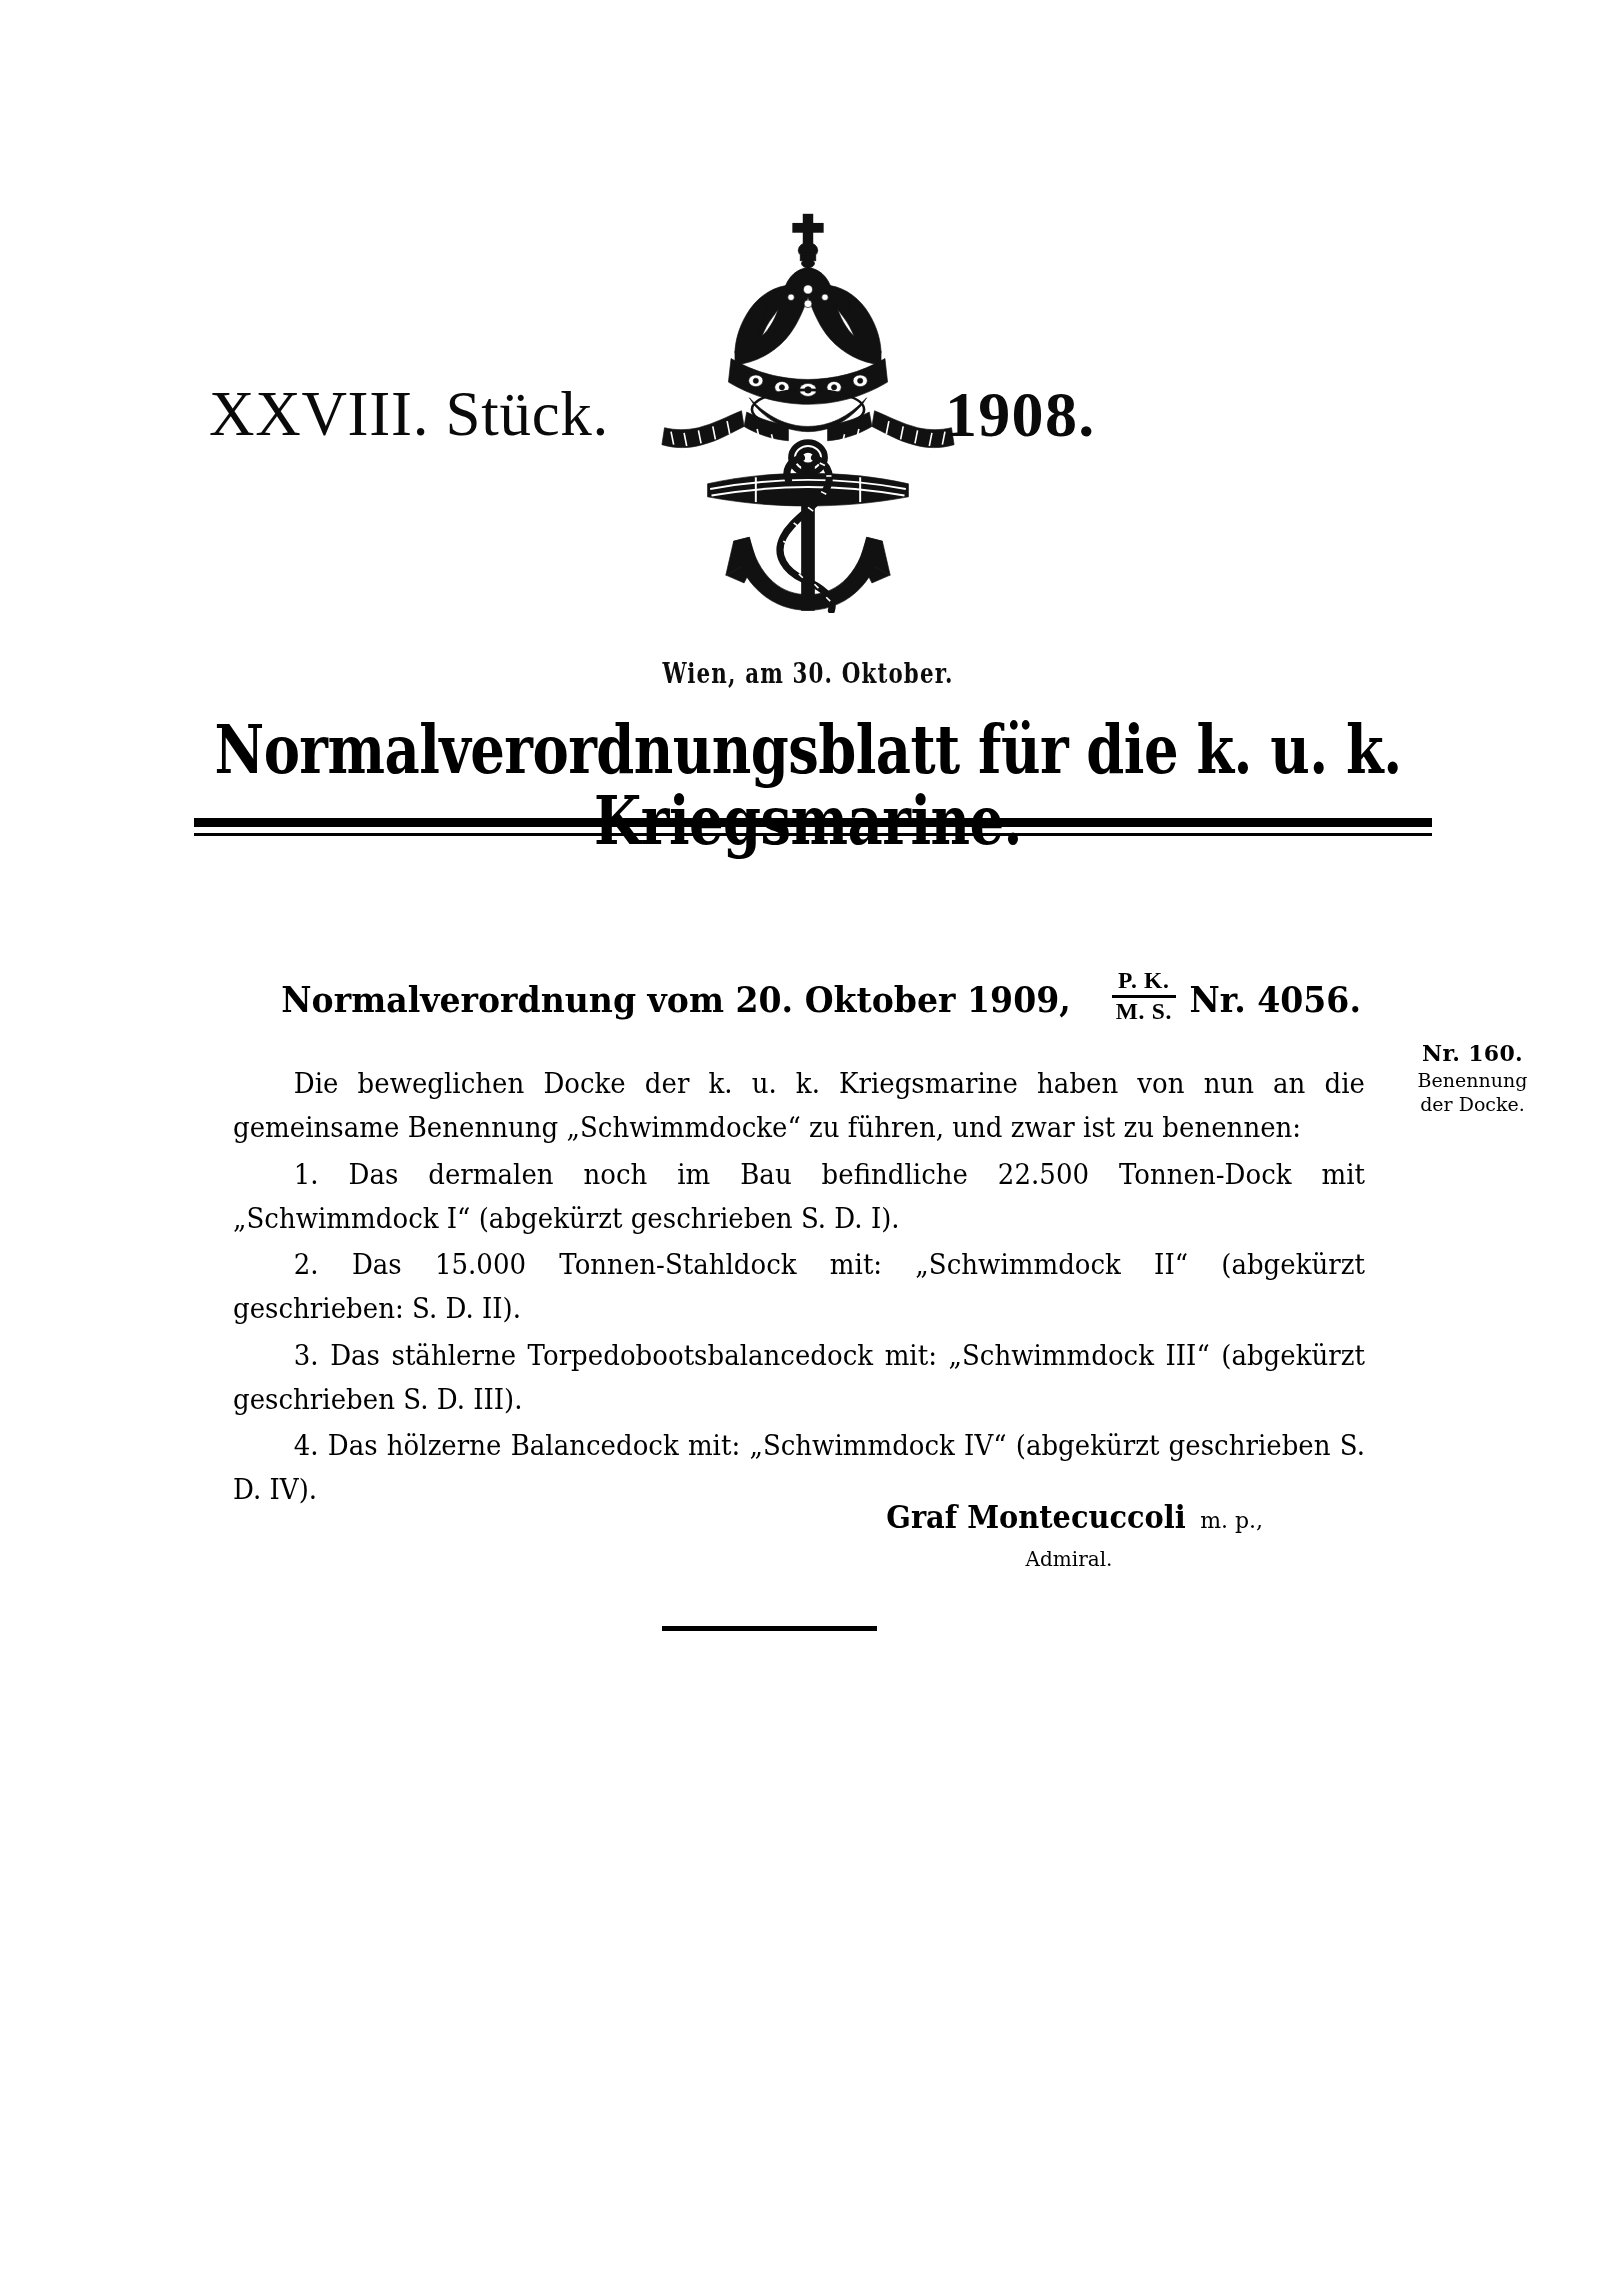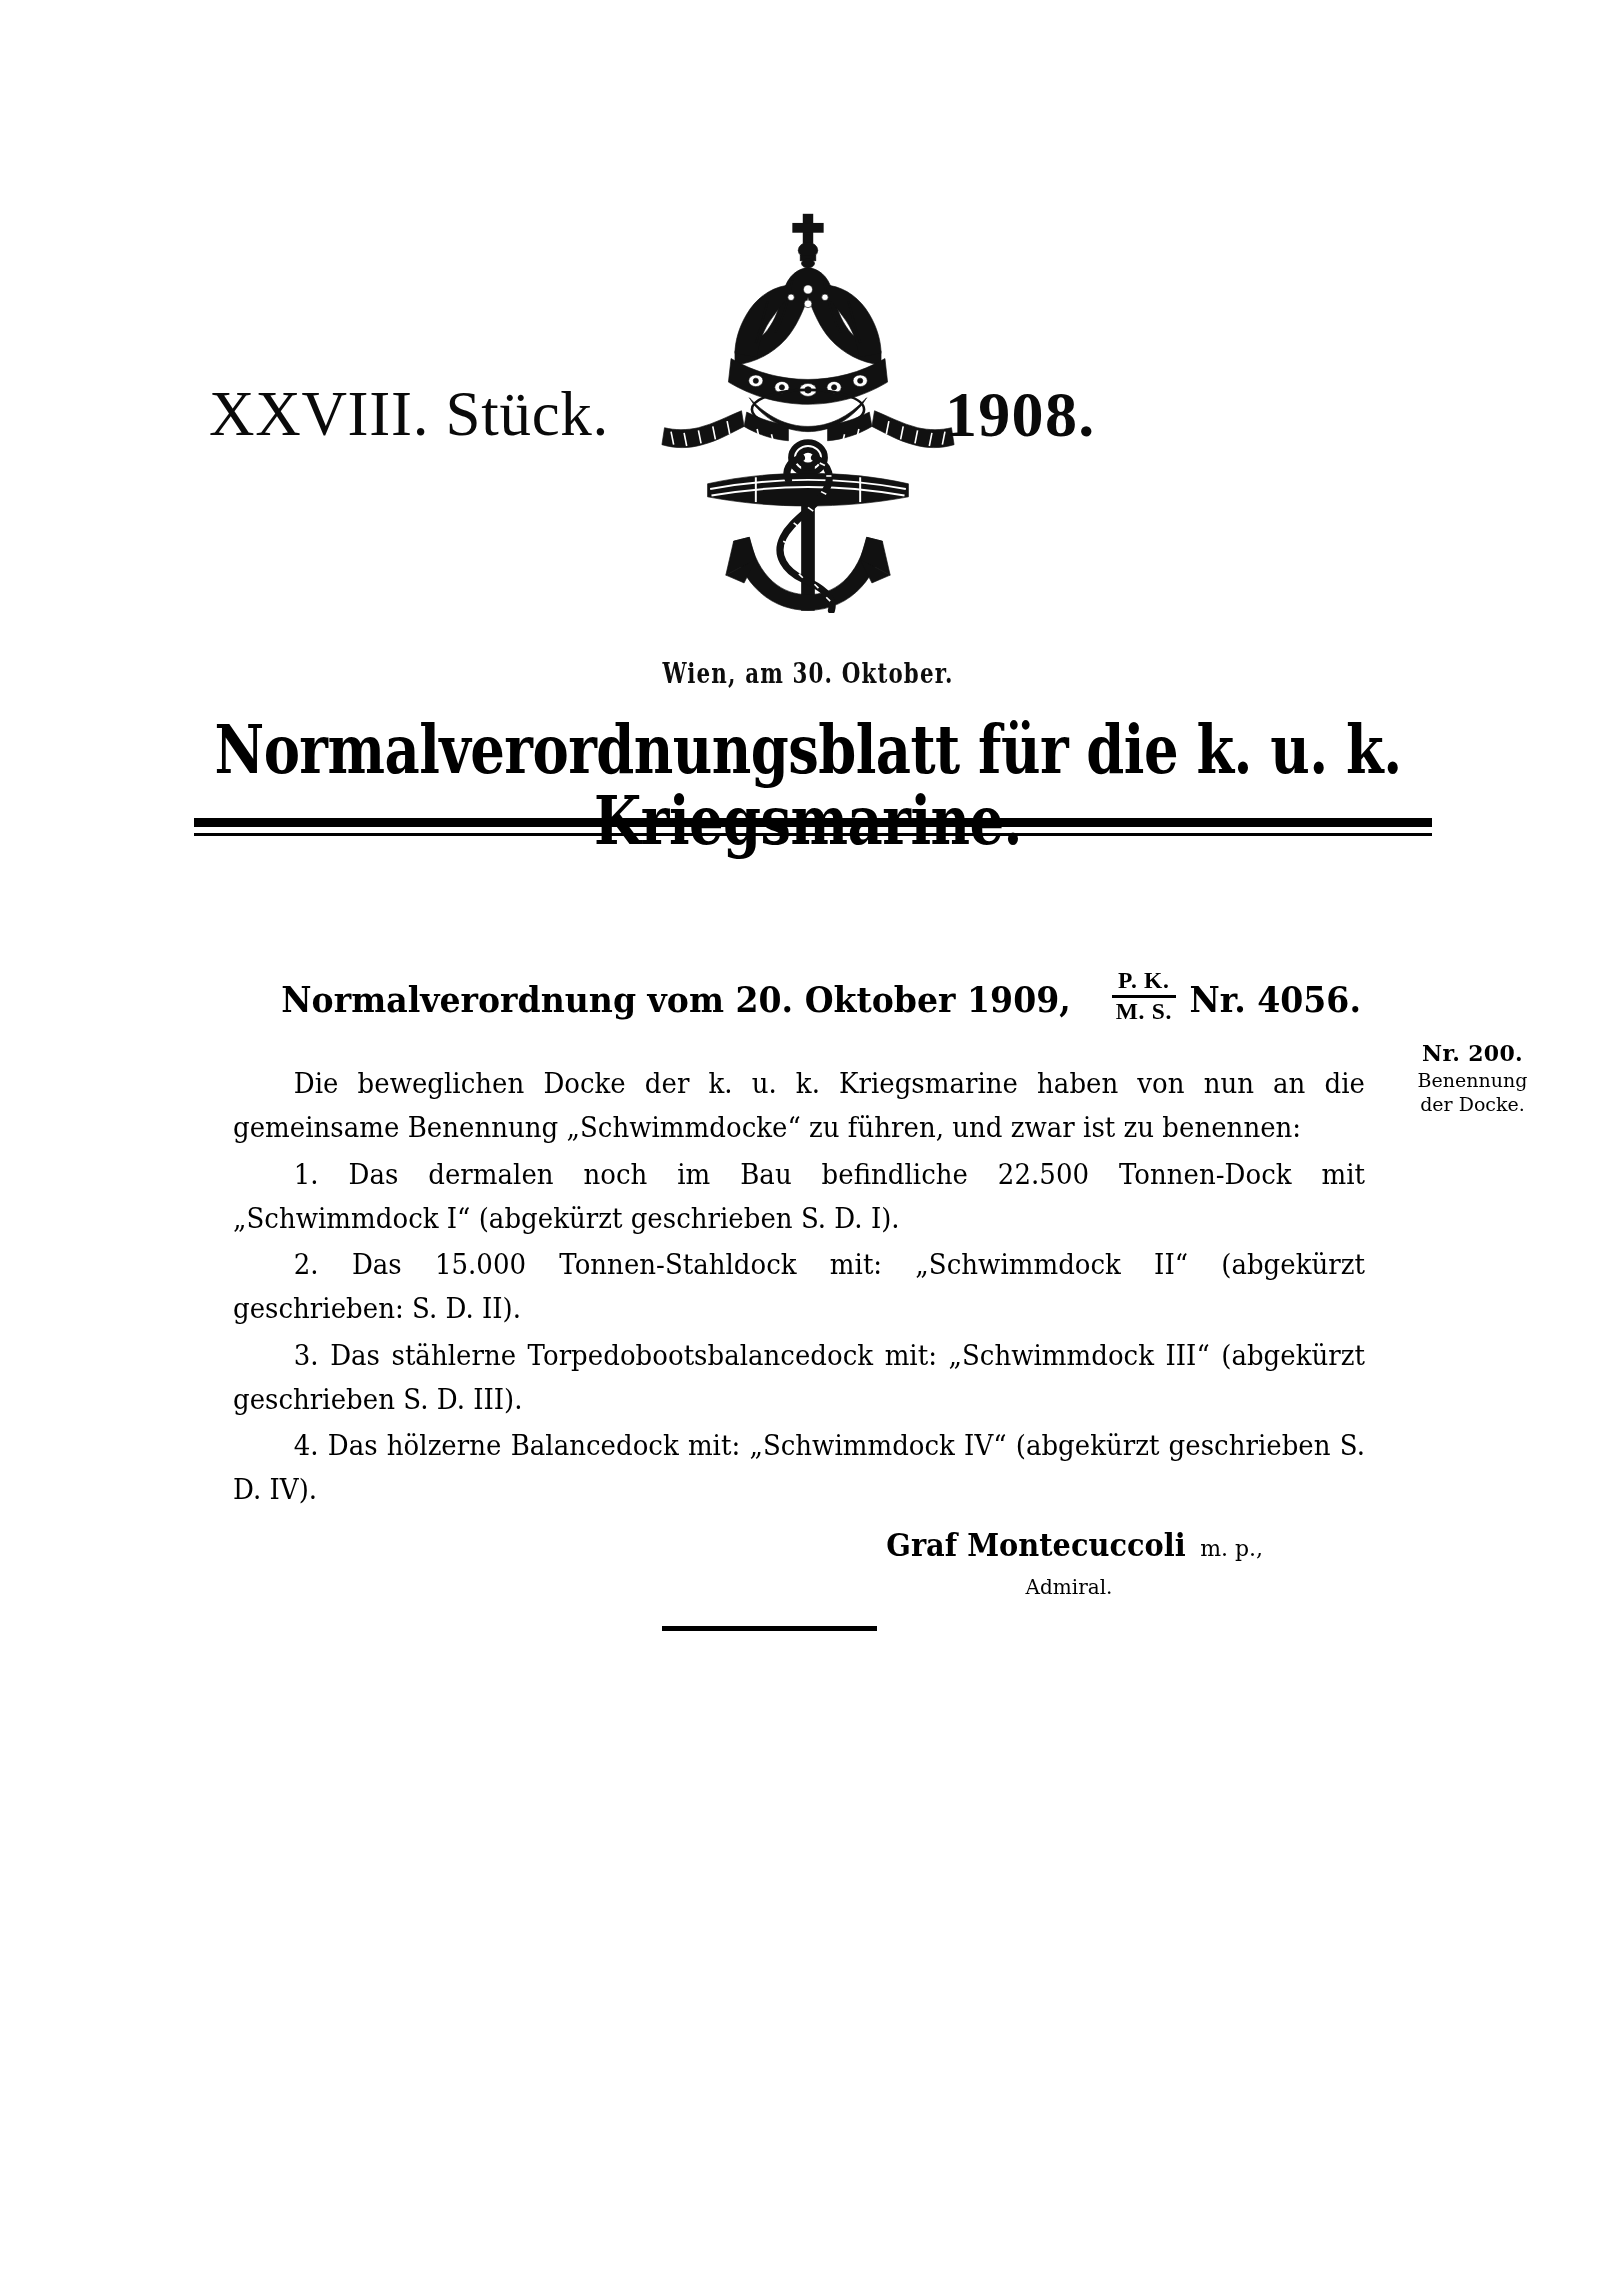--- a/index.html
+++ b/index.html
@@ -192,21 +192,20 @@
     line-height: 1.28;
   }
 
   
   .signature {
     position: absolute;
     left: 769px;
     top: 1499px;
     width: 600px;
     text-align: center;
-    margin-top: 28px;
   }
   .sig-name {
     font-family: "DejaVu Serif", serif;
     font-weight: 700;
     font-size: 31px;
     letter-spacing: 0px;
     color: #000;
     white-space: nowrap;
     transform: scaleX(0.93);
     display: inline-block;
@@ -441,21 +440,21 @@
 
     <div class="rule-thick"></div>
     <div class="rule-thin"></div>
   </div>
 
   <div class="ordinance-heading">
     <span class="oh-main">Normalverordnung vom 20. Oktober 1909,</span><span class="frac"><span class="num">P. K.</span><span class="bar"></span><span class="den">M. S.</span></span><span class="oh-main">Nr. 4056.</span>
   </div>
 
   <div class="margin-note">
-    <div class="mn-number">Nr. 200.</div>
+    <div class="mn-number">Nr. 160.</div>
     <div class="mn-line">Benennung</div>
     <div class="mn-line">der Docke.</div>
   </div>
 
   <div class="body-col">
     <p class="para indent">Die beweglichen Docke der k. u. k. Kriegsmarine haben von nun an die gemeinsame Benennung „Schwimmdocke“ zu führen, und zwar ist zu benennen:</p>
     <p class="para indent">1. Das dermalen noch im Bau befindliche 22.500 Tonnen-Dock mit „Schwimmdock I“ (abgekürzt geschrieben S. D. I).</p>
     <p class="para indent">2. Das 15.000 Tonnen-Stahldock mit: „Schwimmdock II“ (abgekürzt geschrieben: S. D. II).</p>
     <p class="para indent">3. Das stählerne Torpedobootsbalancedock mit: „Schwimmdock III“ (abgekürzt geschrieben S. D. III).</p>
     <p class="para indent">4. Das hölzerne Balancedock mit: „Schwimmdock IV“ (abgekürzt geschrieben S. D. IV).</p>

